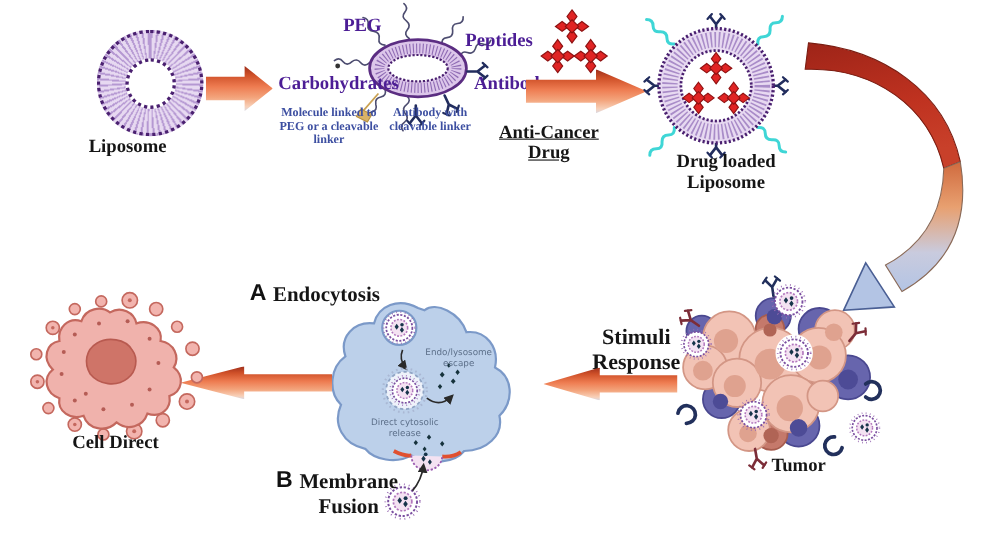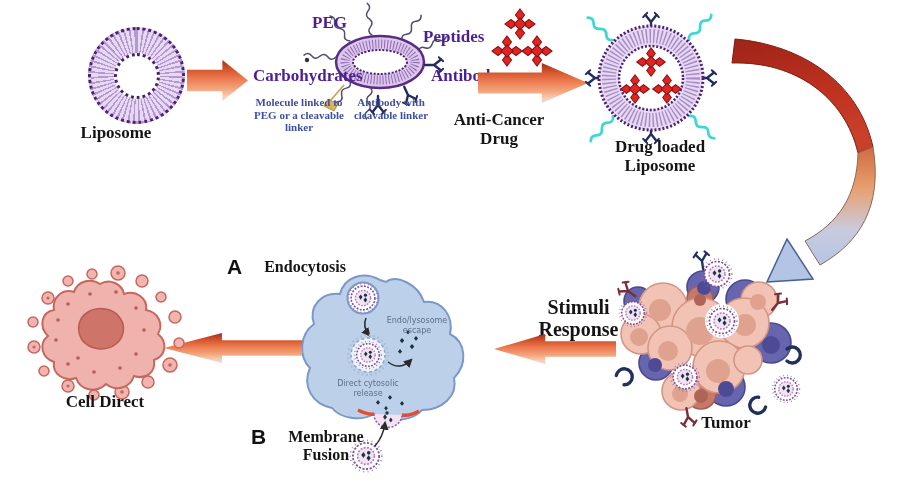--- a/index.html
+++ b/index.html
@@ -9,22 +9,22 @@
   .lbl{position:absolute;font-weight:bold;color:#151515;text-align:center;
        white-space:pre-line;line-height:1.12;font-size:17px;}
   .lbl-left{text-align:left;}
   .blue{color:#4c1d95;font-size:17px;}
   .blue-sm{color:#3d4fa1;font-size:11px;line-height:1.15;}
   .gray{color:#5d708a;font-weight:normal;font-family:"DejaVu Sans",sans-serif;
         font-size:8px;line-height:1.2;}
   .abletter{font-family:"Liberation Sans",sans-serif;font-weight:bold;font-size:21px;
             color:#111;line-height:1;}
   .abrow{position:absolute;display:flex;gap:6px;align-items:flex-start;}
-  .abtext{font-weight:bold;font-size:16px;color:#151515;white-space:pre-line;
-          line-height:1.15;text-align:center;padding-top:2px;margin-left:16px;}
+  .abtext{font-weight:bold;font-size:19px;color:#151515;white-space:pre-line;
+          line-height:1.15;text-align:center;padding-top:2px;}
   
   .arrow3d{position:absolute;
     clip-path:polygon(0% 24%,58% 24%,58% 0%,100% 50%,58% 100%,58% 76%,0% 76%);
     background:linear-gradient(180deg,#9e2f1c 0%,#cf5028 20%,#ee7c51 46%,
                #f3a47c 70%,#f8d0b8 90%,#d9d9e4 100%);}
   .arrow-left{transform:scaleX(-1);}
   
   .lipo-outer{position:absolute;left:88px;top:27px;width:97px;height:97px;
     border-radius:50%;border:3px dotted #4a2070;box-sizing:border-box;
     background:repeating-conic-gradient(#b598d2 0deg 2.5deg,#e7d9f1 2.5deg 7deg);
@@ -109,21 +109,21 @@
   <div class="lbl blue-sm" style="left:246px;top:96px;width:106px;">Molecule linked to
 PEG or a cleavable
 linker</div>
 
   <svg style="left:490px;top:8px;" width="66" height="58" viewBox="0 0 66 58">
     <use href="#drug" transform="translate(30,16)"></use>
     <use href="#drug" transform="translate(17,43)"></use>
     <use href="#drug" transform="translate(47,43)"></use>
   </svg>
   <div class="arrow3d" style="left:478px;top:63px;width:110px;height:40px;"></div>
-  <div class="lbl" style="left:440px;top:110px;width:118px;">Anti-Cancer
+  <div class="lbl" style="left:440px;top:110px;width:118px;text-decoration:underline;">Anti-Cancer
 Drug</div>
 
   <svg style="left:586px;top:16px;" width="130" height="128" viewBox="0 0 130 128">
     <g stroke="#3fd6d6" stroke-width="2.6">
       <use href="#sqp" transform="translate(27,24) rotate(-135) scale(1.05)"></use>
       <use href="#sqp" transform="translate(103,24) rotate(-45) scale(1.05)"></use>
       <use href="#sqp" transform="translate(27,100) rotate(135) scale(1.05)"></use>
       <use href="#sqp" transform="translate(103,100) rotate(45) scale(1.05)"></use>
     </g>
     <g stroke="#222d5e">

